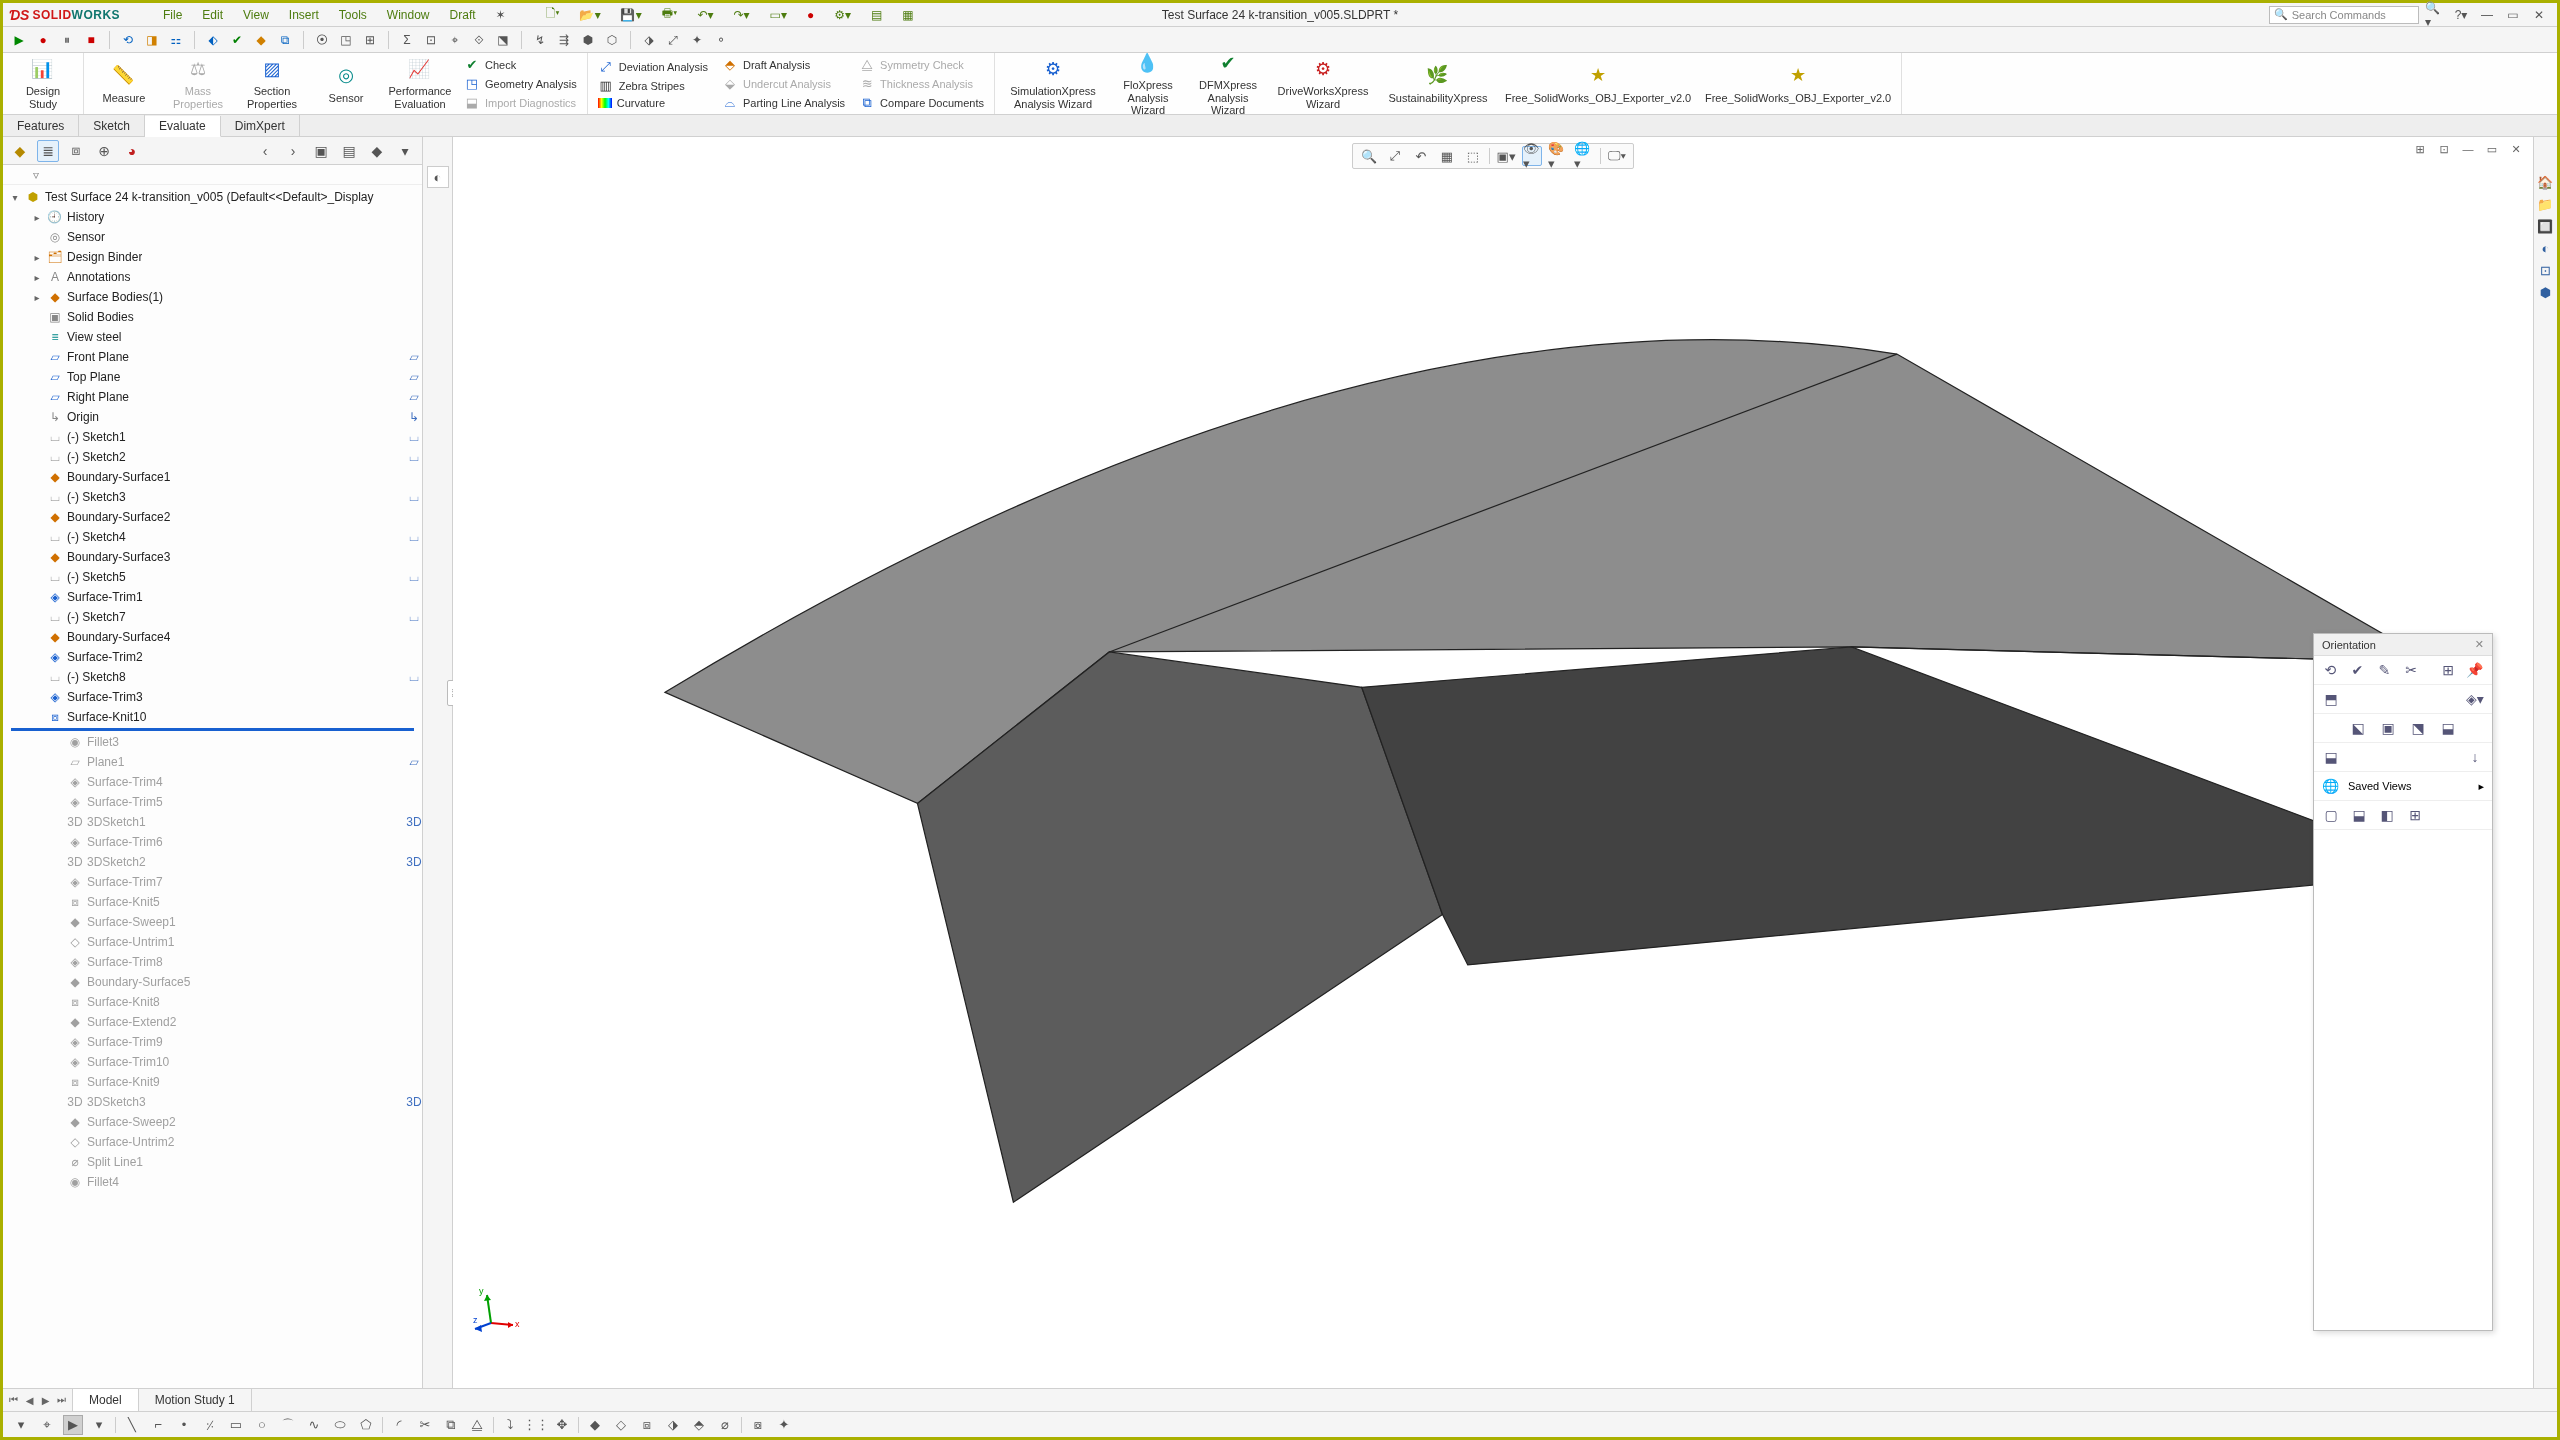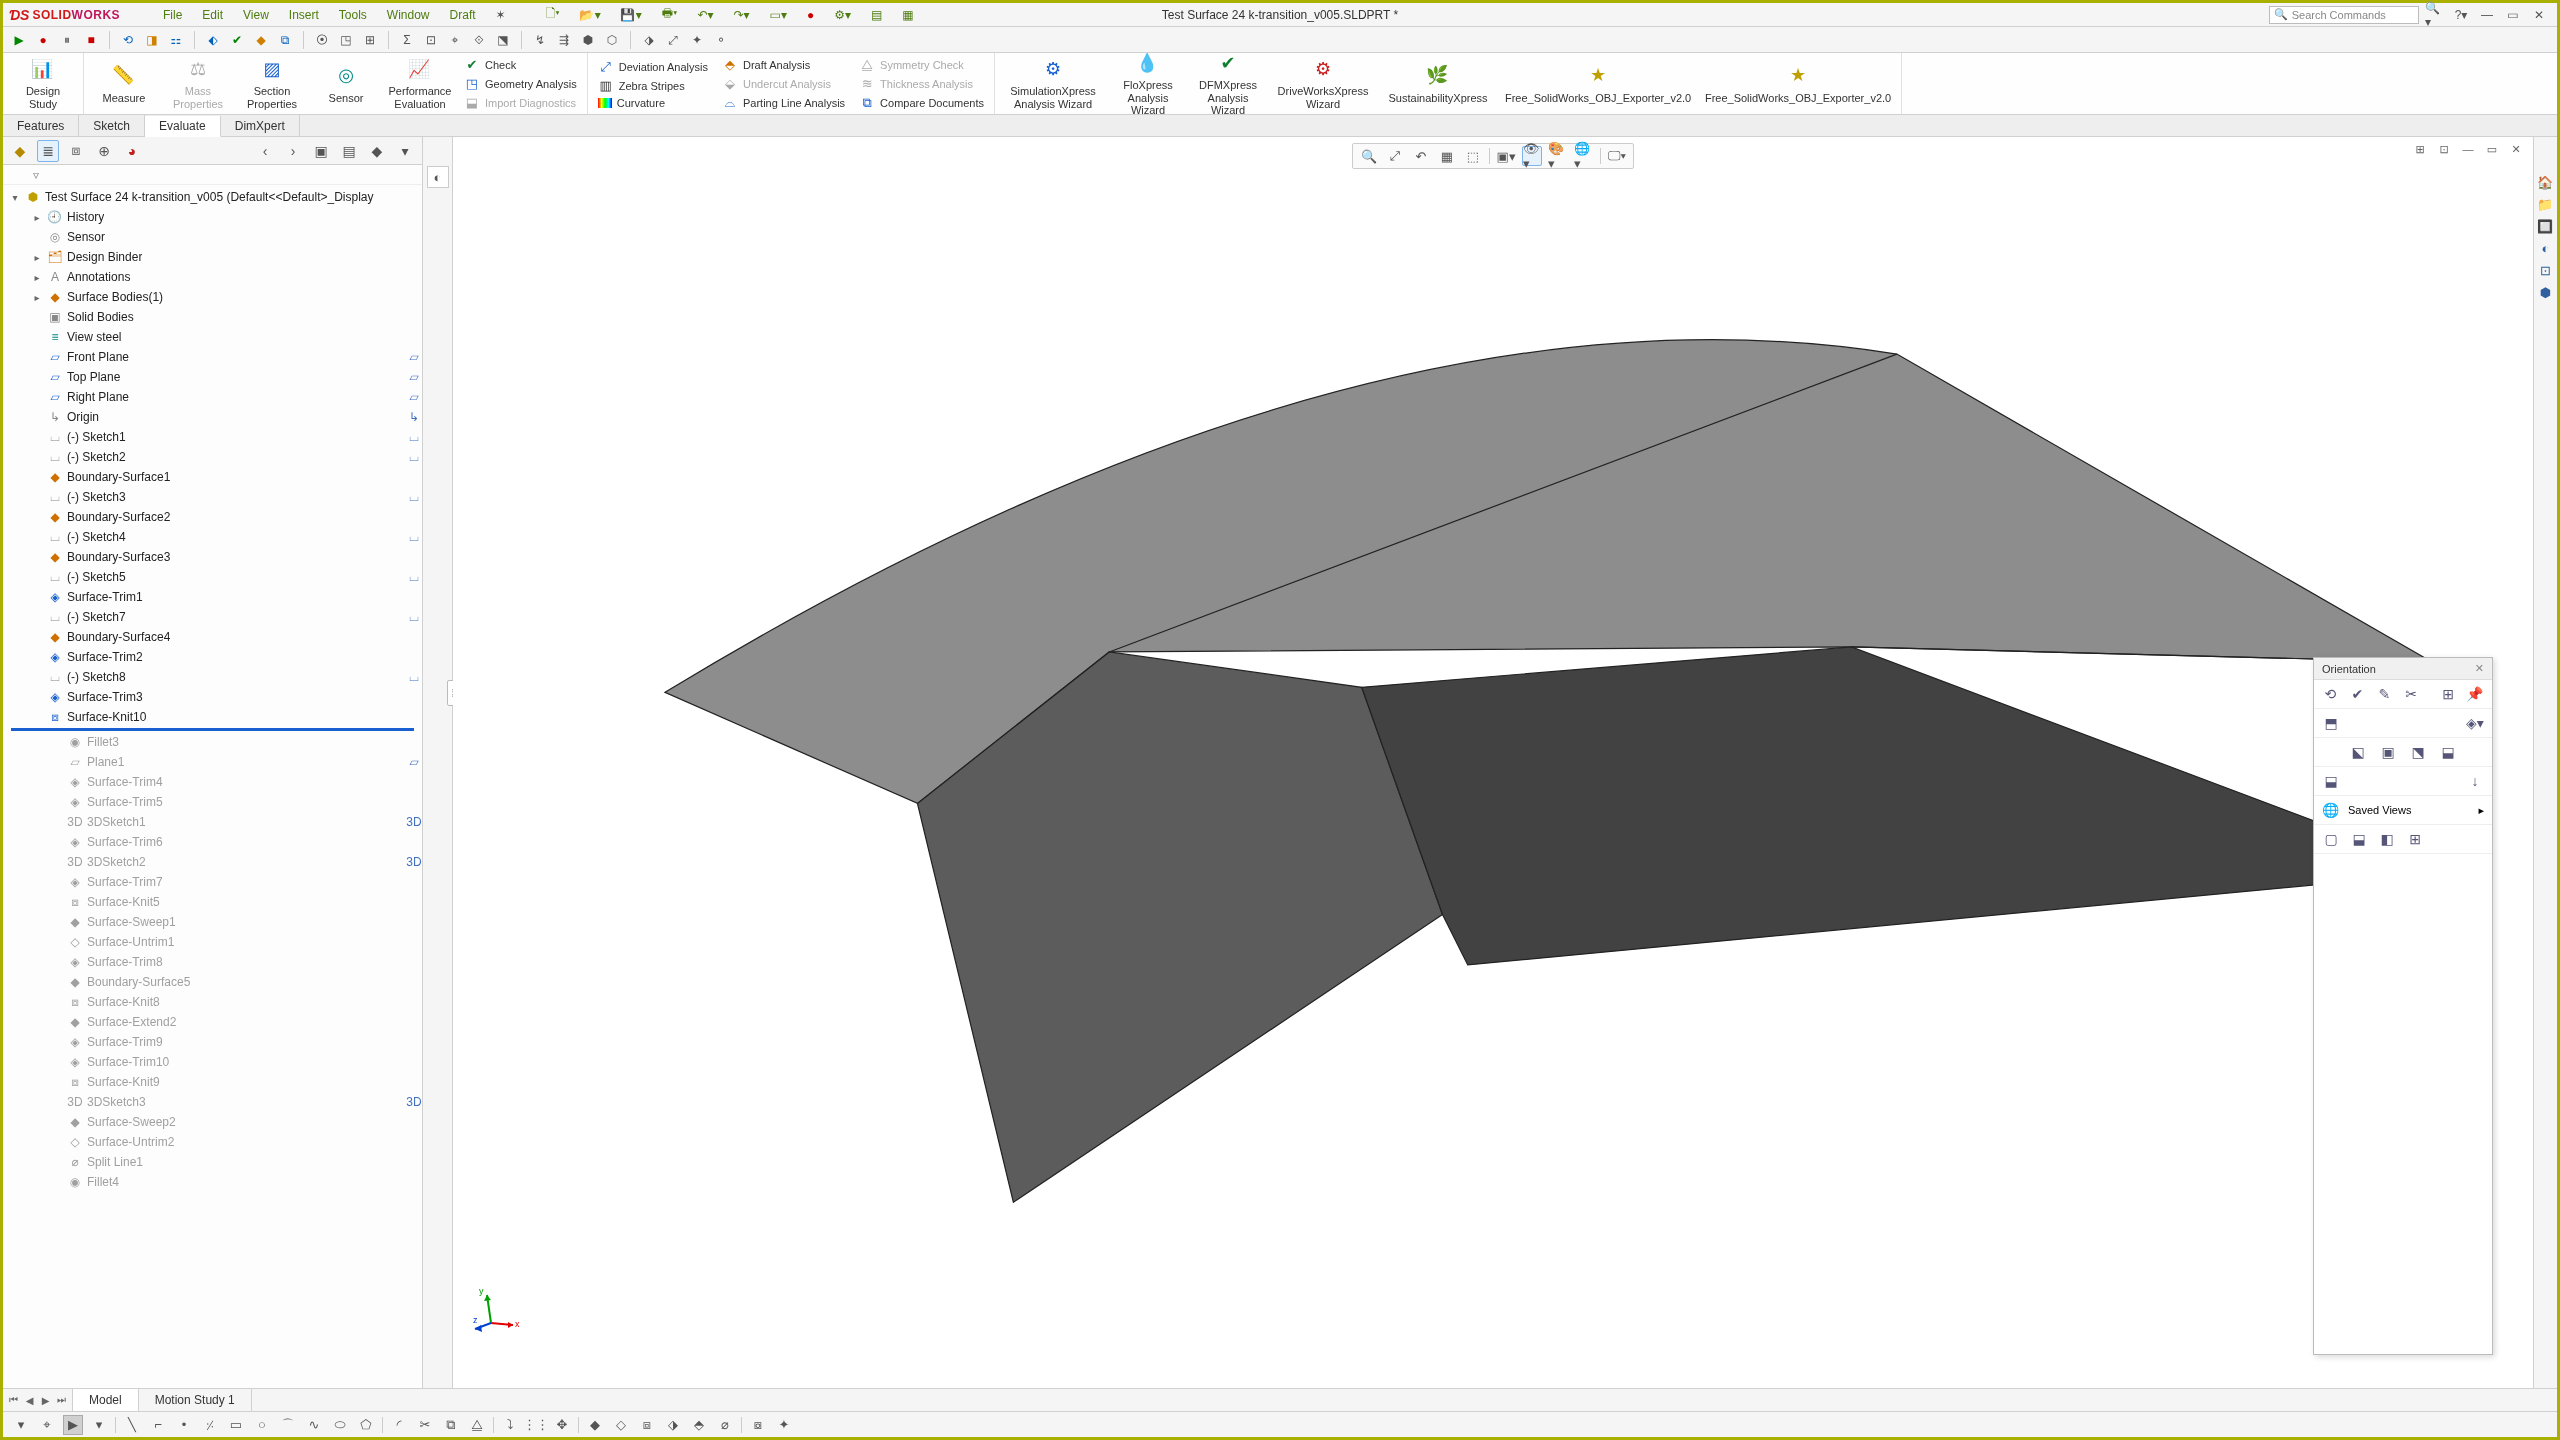--- a/index.html
+++ b/index.html
@@ -6,21 +6,21 @@
 html, body { width: 2560px; height: 1440px; overflow: hidden; background: #fff; }
 
 
 .app { width: 2560px; height: 1440px; display: flex; flex-direction: column; border: 3px solid #aab000; }
 
 
 .menubar { height: 24px; background: #f5f5f5; display: flex; align-items: center; font-size: 12px; border-bottom: 1px solid #d0d0d0; }
 .logo { width: 150px; padding-left: 6px; display:flex; align-items:center; gap:3px; }
 .logo-icon { color:#d01818; font-weight:bold; font-style:italic; font-size:14px; }
 .logo-text1 { color:#d01818; font-weight:bold; letter-spacing:0.5px; font-size:12px;}
-.logo-text2 { color:#be185d; font-weight:bold; letter-spacing:0.5px; font-size:12px;}
+.logo-text2 { color:#0f766e; font-weight:bold; letter-spacing:0.5px; font-size:12px;}
 .menubar .menu-item { padding: 0 10px; height:100%; display:flex; align-items:center; color:#4d7c0f; }
 .menubar .spacer { flex:1; }
 .title-center { position:absolute; left:50%; transform:translateX(-50%); font-size:12px; color:#333; }
 .menubar .right-controls { display:flex; align-items:center; gap:6px; padding-right:8px; }
 .search-box { width:150px; height:18px; border:1px solid #bcbcbc; background:#fff; font-size:11px; padding:0 4px; color:#888; display:flex; align-items:center; }
 .sys-btn { width:20px; height:18px; display:flex; align-items:center; justify-content:center; font-size:12px; color:#555; }
 
 
 .qat { height: 26px; background:#f5f5f5; border-bottom:1px solid #d0d0d0; display:flex; align-items:center; padding:0 6px; gap:4px; }
 .qat .tool { width:20px; height:20px; display:flex; align-items:center; justify-content:center; font-size:12px; color:#555; border-radius:2px; }
@@ -86,21 +86,21 @@
 .gfx-win-controls { position:absolute; top:4px; right:8px; display:flex; gap:6px; }
 .gfx-win-controls .wc { width:18px; height:16px; font-size:11px; color:#666; display:flex; align-items:center; justify-content:center; }
 .triad { position:absolute; left:20px; bottom:55px; width:50px; height:50px; }
 .surface-svg { position:absolute; inset:0; }
 
 
 .right-toolbar { width:24px; background:#f5f5f5; border-left:1px solid #d0d0d0; display:flex; flex-direction:column; align-items:center; padding-top:35px; gap:2px; }
 .right-toolbar .rtb { width:20px; height:20px; font-size:13px; display:flex; align-items:center; justify-content:center; color:#3060a0; }
 
 
-.orient-panel { position:absolute; top:520px; right:40px; width:180px; background:#fff; border:1px solid #bbb; box-shadow:2px 2px 6px rgba(0,0,0,0.15); font-size:11px; }
+.orient-panel { position:absolute; top:496px; right:40px; width:180px; background:#fff; border:1px solid #bbb; box-shadow:2px 2px 6px rgba(0,0,0,0.15); font-size:11px; }
 .orient-panel .hdr { height:22px; background:#f0f0f0; border-bottom:1px solid #ddd; display:flex; align-items:center; padding:0 8px; color:#333; justify-content:space-between; }
 .orient-panel .row { display:flex; align-items:center; gap:8px; padding:5px 8px; border-bottom:1px solid #eee; }
 .orient-panel .row.icons { gap:10px; }
 .orient-panel .oico { width:18px; height:18px; display:flex; align-items:center; justify-content:center; font-size:14px; color:#557; }
 .orient-panel .body-pad { height:500px; }
 
 
 .bottom-strip { height:23px; background:#f5f5f5; border-top:1px solid #d0d0d0; display:flex; align-items:stretch; font-size:12px; }
 .bottom-strip .bscroll { width:70px; display:flex; align-items:center; justify-content:center; gap:2px; border-right:1px solid #d0d0d0; }
 .bottom-strip .bscroll .bs { width:14px; height:16px; font-size:10px; color:#666; display:flex; align-items:center; justify-content:center; }

